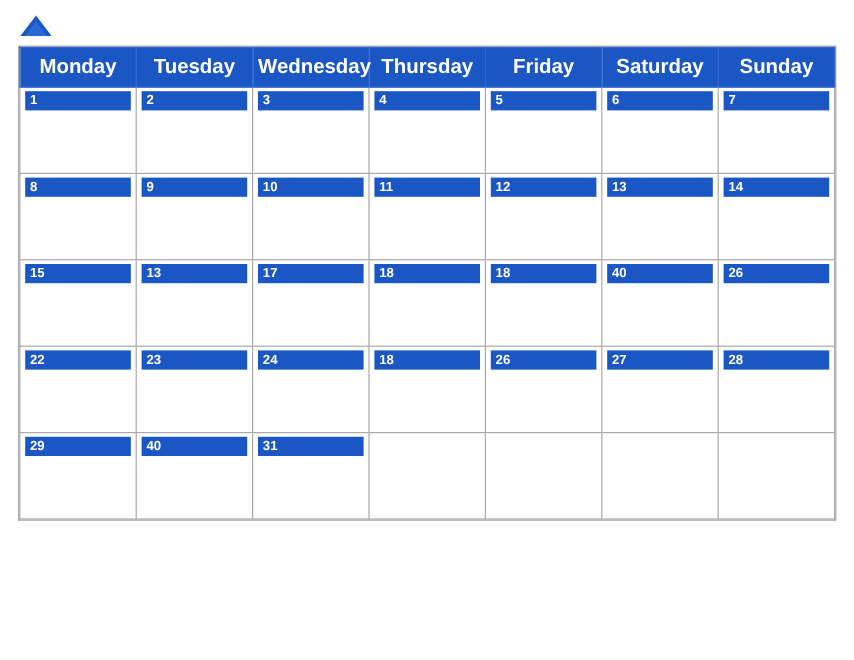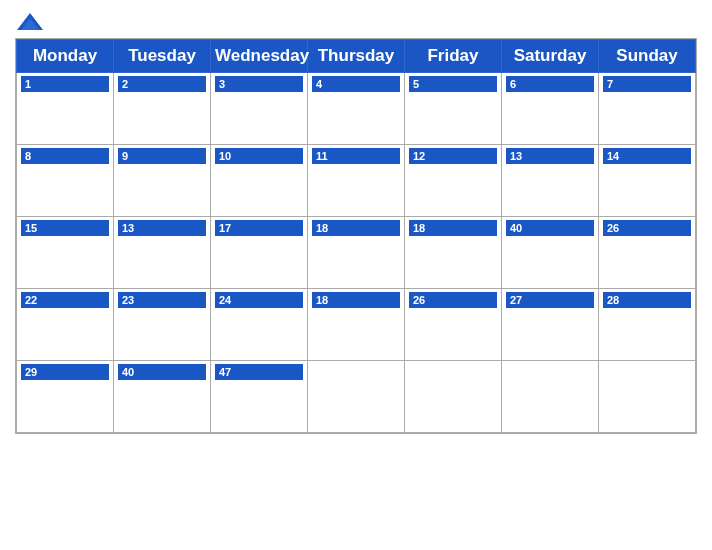--- a/index.html
+++ b/index.html
@@ -300,21 +300,21 @@
               <span class="date-header">29</span>
             </div>
           </td>
           <td>
             <div class="cell-inner">
               <span class="date-header">40</span>
             </div>
           </td>
           <td>
             <div class="cell-inner">
-              <span class="date-header">47</span>
+              <span class="date-header">31</span>
             </div>
           </td>
           <td></td>
           <td></td>
           <td></td>
           <td></td>
         </tr>
       </tbody>
   </table>
 </div>

